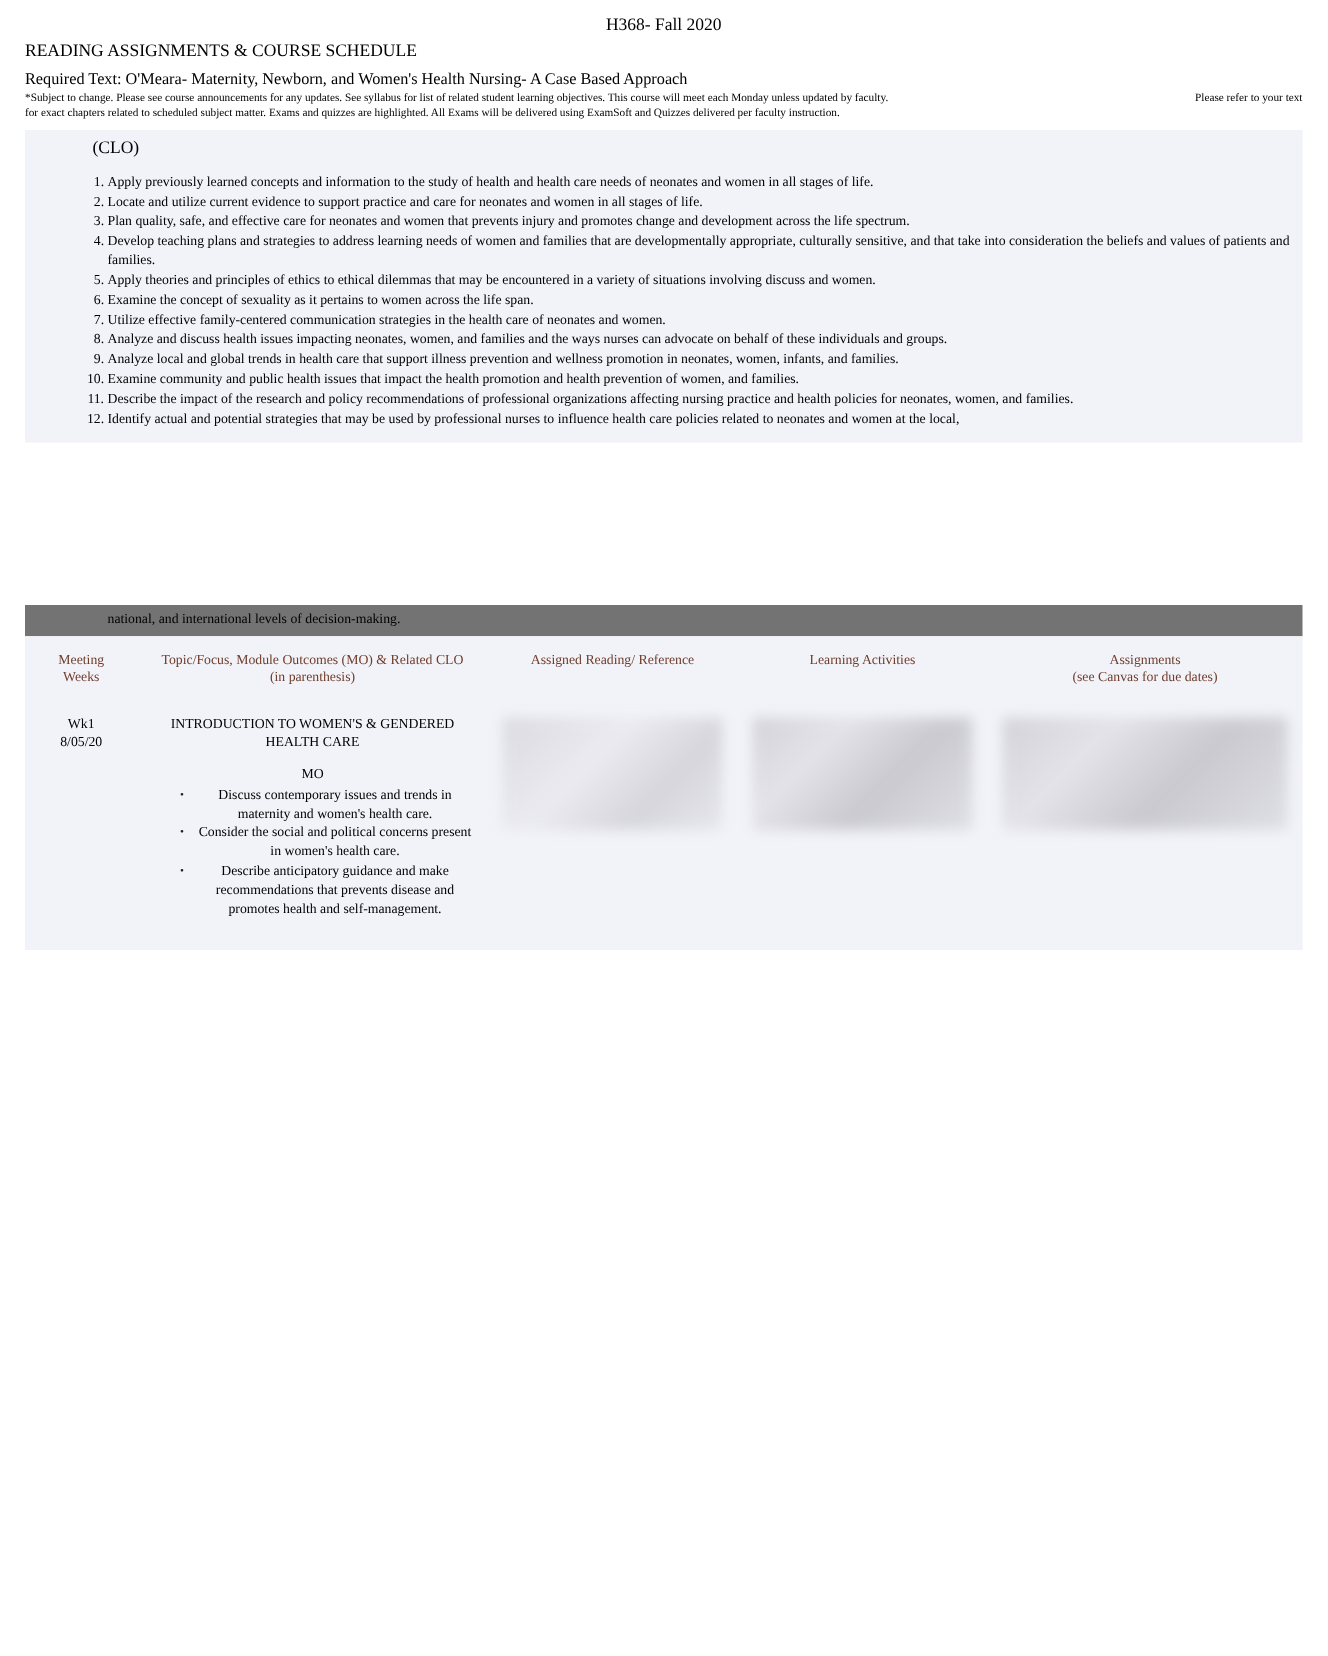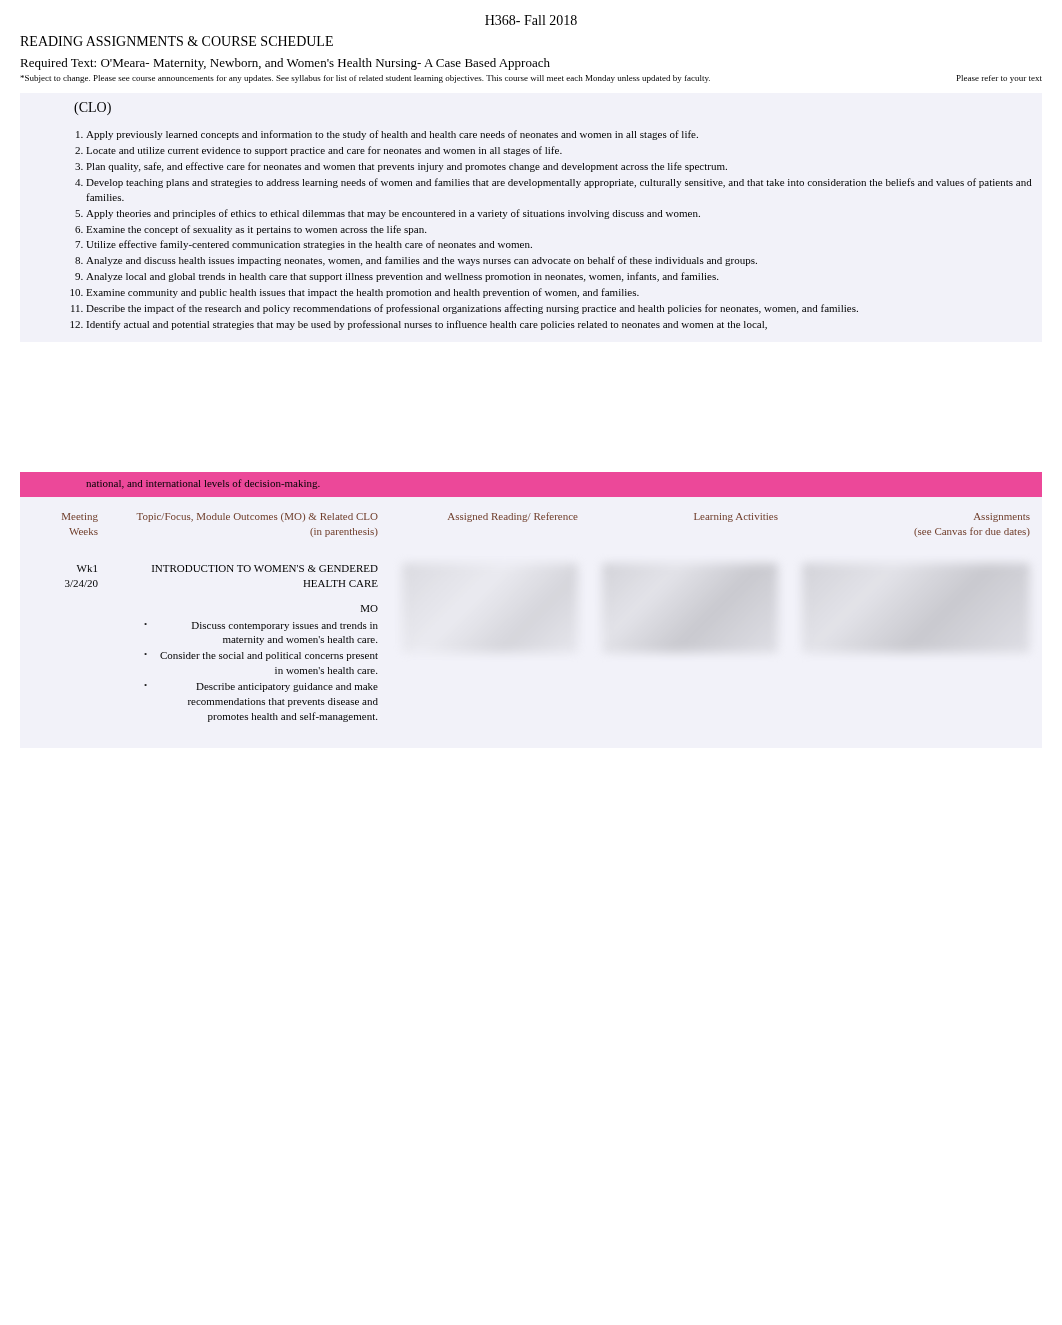--- a/index.html
+++ b/index.html
@@ -26,33 +26,33 @@
     padding: 6px 10px 10px 10px;
   }
   .clo-title { font-size: 11px; margin-bottom: 0; }
   .clo-paren { font-size: 14px; margin-bottom: 10px; margin-left: 44px; }
   .clo-list {
     list-style: decimal;
     padding-left: 56px;
   }
   .clo-list li { margin-bottom: 1px; }
   .continuation {
-    background: #ec4899;
+    background: #737373;
     padding: 4px 10px 6px 10px;
     margin-top: 130px;
     padding-left: 66px;
   }
   .schedule-table {
     width: 100%;
     border-collapse: collapse;
     background: #f2f2f9;
     table-layout: fixed;
   }
   .schedule-table th, .schedule-table td {
-    text-align: right;
+    text-align: center;
     vertical-align: top;
     padding: 10px 12px;
     font-weight: normal;
     font-size: 11px;
   }
   .schedule-table thead th {
     color: #6f3d2a;
     padding-top: 12px;
     padding-bottom: 12px;
   }
@@ -90,27 +90,28 @@
   }
   .blur-block.darker {
     background: linear-gradient(135deg, #b9b9be 0%, #d7d7dc 30%, #a9a9ae 60%, #d0d0d6 100%);
   }
   .spacer-row td { padding: 0 12px 14px 12px; }
 </style>
 </head>
 <body>
 
 <div class="page">
-  <div class="title">H368- Fall 2018</div>
+  <div class="title">H368- Fall 2020</div>
   <div class="subtitle">READING ASSIGNMENTS &amp; COURSE SCHEDULE</div>
   <div class="required">Required Text: O'Meara- Maternity, Newborn, and Women's Health Nursing- A Case Based Approach</div>
   <div class="fineprint">
     <span class="refer">Please refer to your text</span>
     <span>*Subject to change. Please see course announcements for any updates. See syllabus for list of related student learning objectives. This course will meet each Monday unless updated by faculty.</span>
     <br>
+    <span>for exact chapters related to scheduled subject matter. Exams and quizzes are highlighted. All Exams will be delivered using ExamSoft and Quizzes delivered per faculty instruction.</span>
   </div>
 
   <div class="clo-box">
     <div class="clo-paren">(CLO)</div>
     <ol class="clo-list">
       <li>Apply previously learned concepts and information to the study of health and health care needs of neonates and women in all stages of life.</li>
       <li>Locate and utilize current evidence to support practice and care for neonates and women in all stages of life.</li>
       <li>Plan quality, safe, and effective care for neonates and women that prevents injury and promotes change and development across the life spectrum.</li>
       <li>Develop teaching plans and strategies to address learning needs of women and families that are developmentally appropriate, culturally sensitive, and that take into consideration the beliefs and values of patients and families.</li>
       <li>Apply theories and principles of ethics to ethical dilemmas that may be encountered in a variety of situations involving discuss and women.</li>
@@ -146,21 +147,21 @@
         <th>
           <span>Assignments</span><br>
           <span>(see Canvas for due dates)</span>
         </th>
       </tr>
     </thead>
     <tbody>
       <tr>
         <td>
           <span>Wk1</span><br>
-          <span>3/24/20</span>
+          <span>8/05/20</span>
         </td>
         <td>
           <div>INTRODUCTION TO WOMEN'S &amp; GENDERED HEALTH CARE</div>
           <div class="mo-label">MO</div>
           <ul class="mo-list">
             <li>Discuss contemporary issues and trends in maternity and women's health care.</li>
             <li>Consider the social and political concerns present in women's health care.</li>
             <li>Describe anticipatory guidance and make recommendations that prevents disease and promotes health and self-management.</li>
           </ul>
         </td>

